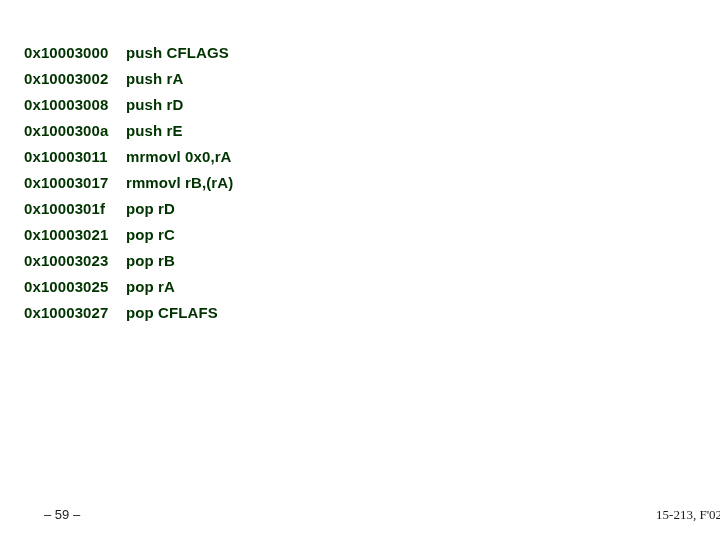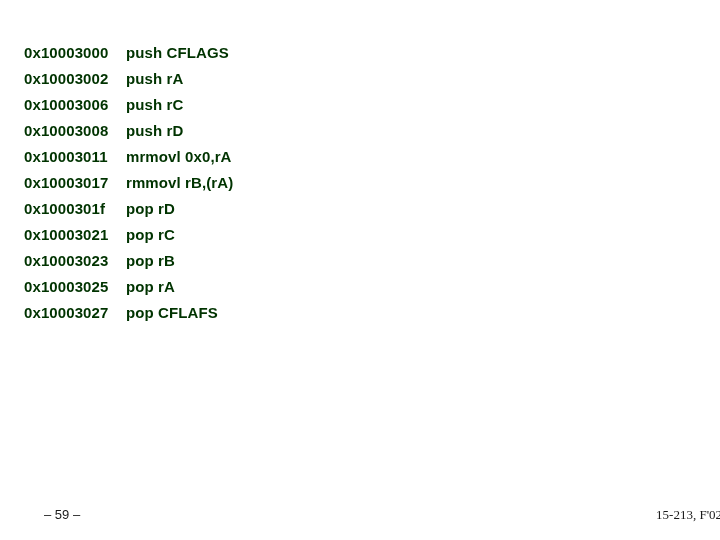--- a/index.html
+++ b/index.html
@@ -78,22 +78,22 @@
   #footer-right { right: 22px; top: 2px; font-family: Liberation Serif, serif; }
 </style>
 </head>
 <body>
 
 <div id="slide">
 
   <div id="listing">
       <div class="code-line"><span class="addr">0x10003000</span><span class="instr">push CFLAGS</span></div>
       <div class="code-line"><span class="addr">0x10003002</span><span class="instr">push rA</span></div>
-      <div class="code-line"><span class="addr">0x10003006</span><span class="instr">push rC</span></div>
       <div class="code-line"><span class="addr">0x10003008</span><span class="instr">push rD</span></div>
+      <div class="code-line"><span class="addr">0x1000300a</span><span class="instr">push rE</span></div>
       <div class="code-line"><span class="addr">0x10003011</span><span class="instr">mrmovl 0x0,rA</span></div>
       <div class="code-line"><span class="addr">0x10003017</span><span class="instr">rmmovl rB,(rA)</span></div>
       <div class="code-line"><span class="addr">0x1000301f</span><span class="instr">pop rD</span></div>
       <div class="code-line"><span class="addr">0x10003021</span><span class="instr">pop rC</span></div>
       <div class="code-line"><span class="addr">0x10003023</span><span class="instr">pop rB</span></div>
       <div class="code-line"><span class="addr">0x10003025</span><span class="instr">pop rA</span></div>
       <div class="code-line"><span class="addr">0x10003027</span><span class="instr">pop CFLAFS</span></div>
     </div>
 
   <div id="footer">

